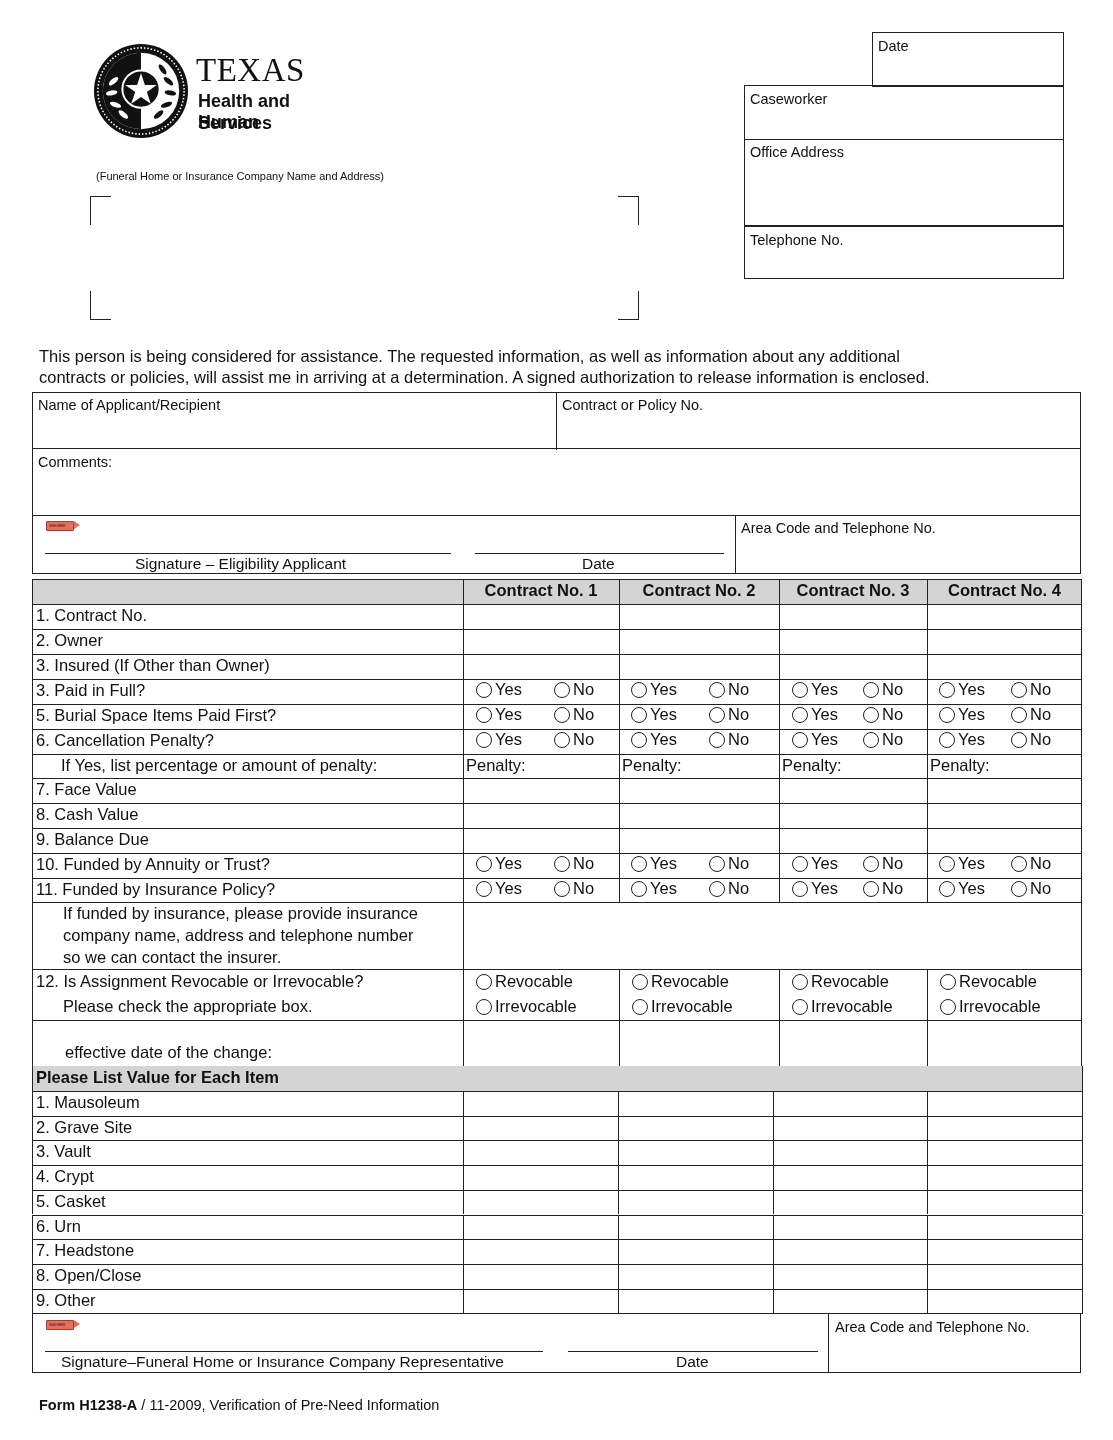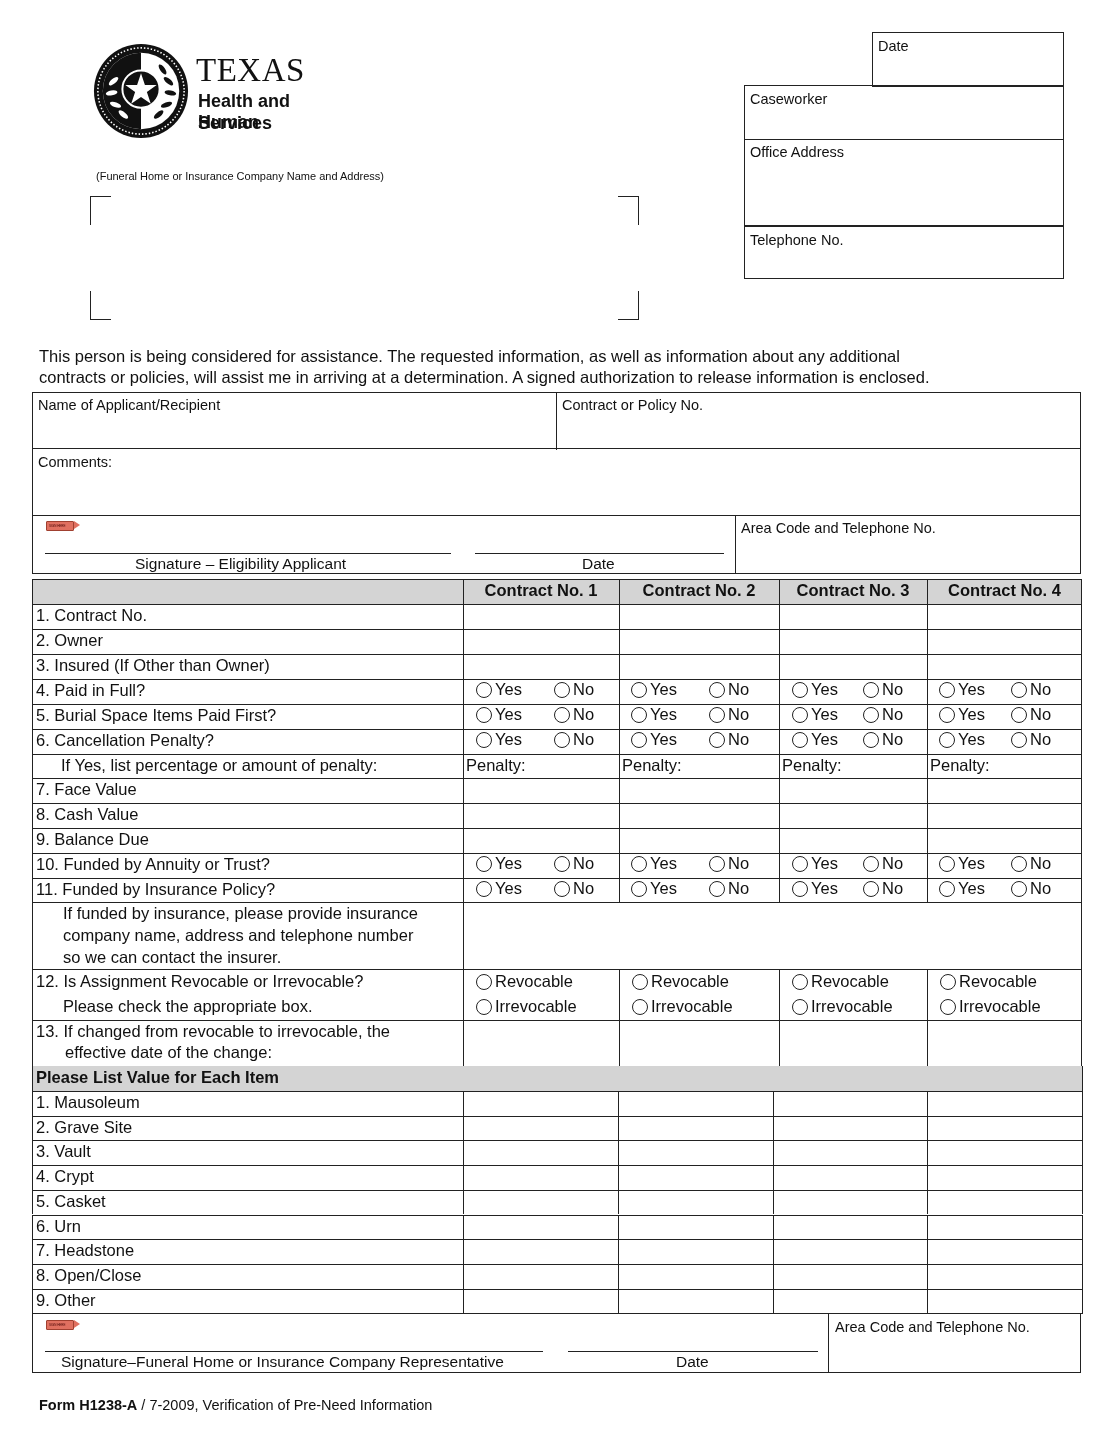--- a/index.html
+++ b/index.html
@@ -190,21 +190,21 @@
     <div class="cell-text" style="left:36px;top:631px;">2. Owner</div>
     <div class="abs" style="left:464px;top:630px;width:154px;height:23px;pointer-events:auto;"></div>
     <div class="abs" style="left:620px;top:630px;width:158px;height:23px;pointer-events:auto;"></div>
     <div class="abs" style="left:780px;top:630px;width:146px;height:23px;pointer-events:auto;"></div>
     <div class="abs" style="left:928px;top:630px;width:153px;height:23px;pointer-events:auto;"></div>
     <div class="cell-text" style="left:36px;top:656px;">3. Insured  (If Other than Owner)</div>
     <div class="abs" style="left:464px;top:655px;width:154px;height:23px;pointer-events:auto;"></div>
     <div class="abs" style="left:620px;top:655px;width:158px;height:23px;pointer-events:auto;"></div>
     <div class="abs" style="left:780px;top:655px;width:146px;height:23px;pointer-events:auto;"></div>
     <div class="abs" style="left:928px;top:655px;width:153px;height:23px;pointer-events:auto;"></div>
-    <div class="cell-text" style="left:36px;top:681px;">4. Paid in Full?</div>
+    <div class="cell-text" style="left:36px;top:681px;">3. Paid in Full?</div>
     <div class="opt" style="left:476px;top:680px;pointer-events:auto;"><span class="radio"></span><span>Yes</span></div>
     <div class="opt" style="left:554px;top:680px;pointer-events:auto;"><span class="radio"></span><span>No</span></div>
     <div class="opt" style="left:631px;top:680px;pointer-events:auto;"><span class="radio"></span><span>Yes</span></div>
     <div class="opt" style="left:709px;top:680px;pointer-events:auto;"><span class="radio"></span><span>No</span></div>
     <div class="opt" style="left:792px;top:680px;pointer-events:auto;"><span class="radio"></span><span>Yes</span></div>
     <div class="opt" style="left:863px;top:680px;pointer-events:auto;"><span class="radio"></span><span>No</span></div>
     <div class="opt" style="left:939px;top:680px;pointer-events:auto;"><span class="radio"></span><span>Yes</span></div>
     <div class="opt" style="left:1011px;top:680px;pointer-events:auto;"><span class="radio"></span><span>No</span></div>
     <div class="cell-text" style="left:36px;top:706px;">5. Burial Space Items Paid First?</div>
     <div class="opt" style="left:476px;top:705px;pointer-events:auto;"><span class="radio"></span><span>Yes</span></div>
@@ -273,21 +273,20 @@
     <div class="cell-text" style="left:36px;top:972px;">12. Is Assignment Revocable or Irrevocable?</div>
     <div class="cell-text" style="left:63px;top:997px;">Please check the appropriate box.</div>
     <div class="opt" style="left:476px;top:972px;pointer-events:auto;"><span class="radio"></span><span>Revocable</span></div>
     <div class="opt" style="left:476px;top:997px;pointer-events:auto;"><span class="radio"></span><span>Irrevocable</span></div>
     <div class="opt" style="left:632px;top:972px;pointer-events:auto;"><span class="radio"></span><span>Revocable</span></div>
     <div class="opt" style="left:632px;top:997px;pointer-events:auto;"><span class="radio"></span><span>Irrevocable</span></div>
     <div class="opt" style="left:792px;top:972px;pointer-events:auto;"><span class="radio"></span><span>Revocable</span></div>
     <div class="opt" style="left:792px;top:997px;pointer-events:auto;"><span class="radio"></span><span>Irrevocable</span></div>
     <div class="opt" style="left:940px;top:972px;pointer-events:auto;"><span class="radio"></span><span>Revocable</span></div>
     <div class="opt" style="left:940px;top:997px;pointer-events:auto;"><span class="radio"></span><span>Irrevocable</span></div>
-    <div class="cell-text" style="left:36px;top:1022px;">13. If changed from revocable to irrevocable, the</div>
     <div class="cell-text" style="left:65px;top:1043px;">effective date of the change:</div>
     <div class="abs" style="left:464px;top:1021px;width:154px;height:44px;pointer-events:auto;"></div>
     <div class="abs" style="left:620px;top:1021px;width:158px;height:44px;pointer-events:auto;"></div>
     <div class="abs" style="left:780px;top:1021px;width:146px;height:44px;pointer-events:auto;"></div>
     <div class="abs" style="left:928px;top:1021px;width:153px;height:44px;pointer-events:auto;"></div>
   </div>
 
 <div id="items" class="abs" style="left:0;top:0;width:1113px;height:1440px;pointer-events:none;">
     <div class="abs gray" style="left:32px;top:1066px;width:1051px;height:25px;border-left:1.2px solid #222;border-right:1.2px solid #222;box-sizing:border-box;"></div>
     <div class="cell-text" style="left:36px;top:1068px;font-weight:bold;">Please List Value for Each Item</div>
@@ -409,14 +408,14 @@
 <div class="hline" style="left:45px;top:1351px;width:498px;"></div>
 <div class="lbl" style="left:61px;top:1353px;font-size:15.5px;">Signature–Funeral Home or Insurance Company Representative</div>
 <div class="hline" style="left:568px;top:1351px;width:250px;"></div>
 <div class="lbl" style="left:676px;top:1353px;font-size:15.5px;">Date</div>
 <div class="vline" style="left:828px;top:1313px;height:60px;"></div>
 <div class="abs" style="left:829px;top:1314px;width:251px;height:58px;">
   <div class="lbl" style="left:6px;top:5px;">Area Code and Telephone No.</div>
 </div>
 
 <div class="abs" style="left:39px;top:1397px;font-size:14.5px;white-space:nowrap;">
-  <b>Form H1238-A</b><span> / 7-2009, Verification of Pre-Need Information</span>
+  <b>Form H1238-A</b><span> / 11-2009, Verification of Pre-Need Information</span>
 </div>
 
 </body></html>

